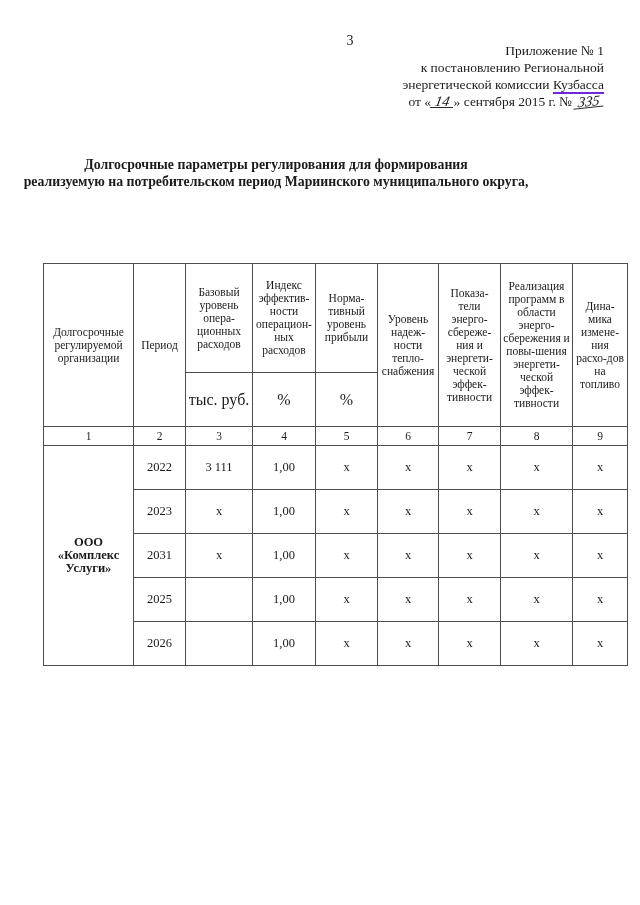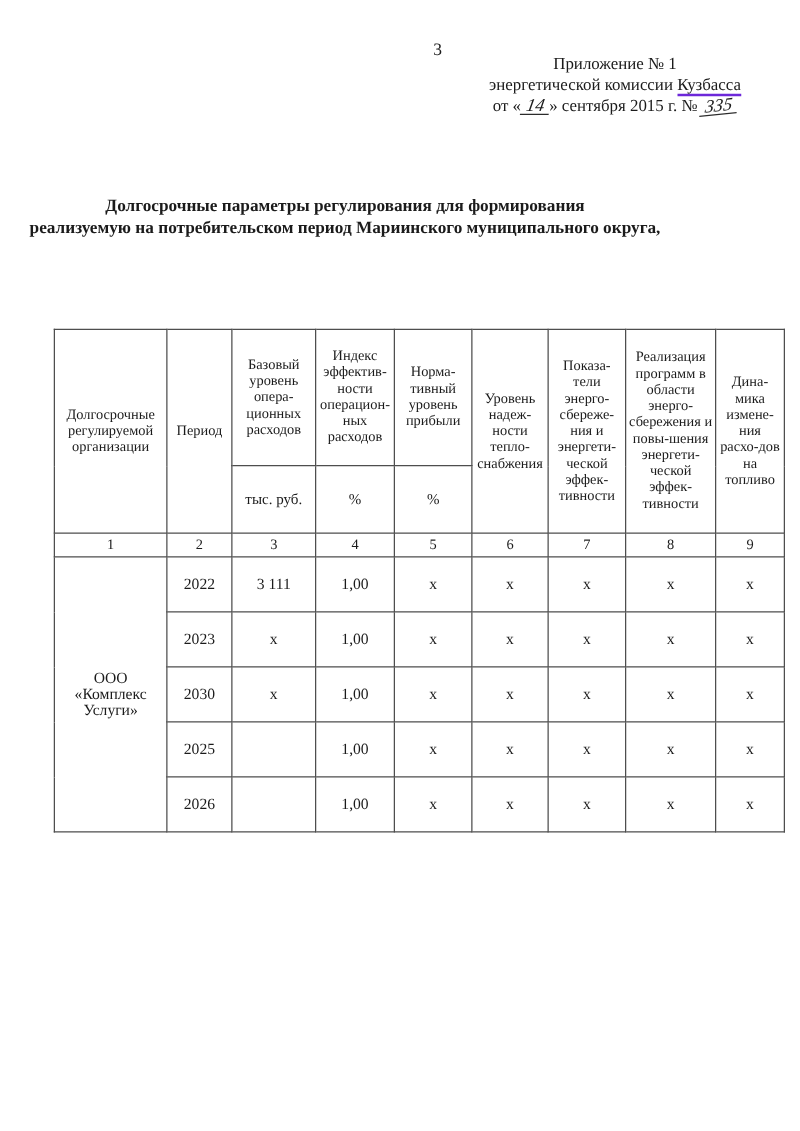--- a/index.html
+++ b/index.html
@@ -9,22 +9,22 @@
     background:#ffffff;
     font-family:"Liberation Serif", serif;
     color:#1b1b1b;
     overflow:hidden;
   }
   .page-number {
     position:absolute; top:33px; left:300px; width:100px;
     text-align:center; font-size:14px;
   }
   .appendix {
-    position:absolute; top:42px; left:368px; width:248px;
-    text-align:center; font-size:13.5px; line-height:17px;
+    position:absolute; top:42px; left:356px; width:248px;
+    text-align:right; font-size:13.5px; line-height:17px;
   }
   .u { border-bottom:2px solid #6d28d9; }
   .hand {
     font-style:italic;
     display:inline-block;
     padding:0 4px;
     border-bottom:1px solid #2b2b2b;
     font-size:14.5px; line-height:12px;
     transform:skewX(-10deg);
   }
@@ -42,36 +42,37 @@
   }
   table.reg-table td {
     border:1px solid #4e4e4e;
     text-align:center; vertical-align:middle;
     padding:1px 2px;
     font-size:11.5px; line-height:13px;
     overflow:hidden;
   }
   tr.h1 { height:109px; }
   tr.h2 { height:54px; }
-  tr.h2 td { font-size:12px; }
+  tr.h2 td { font-size:16px; }
   tr.nrow { height:19px; }
   tr.nrow td { font-size:11.5px; line-height:12px; }
   tr.drow { height:44px; }
   tr.drow td { font-size:12.5px; }
-  td.org-cell { font-size:12.5px; line-height:15px; padding:0 12px; }
+  td.org-cell { font-size:12.5px; line-height:15px; padding:0 12px;font-weight:bold; }
 </style>
 </head>
 <body>
 
 <div class="page">
 
   <div class="page-number">3</div>
 
   <div class="appendix">
     <div>Приложение № 1</div>
+    <div>к постановлению Региональной</div>
     <div><span>энергетической комиссии </span><span class="u">Кузбасса</span></div>
     <div><span>от «</span><span class="hand">14</span><span>» сентября 2015 г. №</span><span class="hand docnum">335</span></div>
   </div>
 
   <div class="title">
     <div>Долгосрочные параметры регулирования для формирования</div>
     <div>реализуемую на потребительском период Мариинского муниципального округа,</div>
   </div>
 
   <table class="reg-table">
@@ -129,21 +130,21 @@
         <td>2023</td>
         <td>x</td>
         <td>1,00</td>
         <td>x</td>
         <td>x</td>
         <td>x</td>
         <td>x</td>
         <td>x</td>
       </tr>
       <tr class="drow">
-        <td>2030</td>
+        <td>2031</td>
         <td>x</td>
         <td>1,00</td>
         <td>x</td>
         <td>x</td>
         <td>x</td>
         <td>x</td>
         <td>x</td>
       </tr>
       <tr class="drow">
         <td>2025</td>

